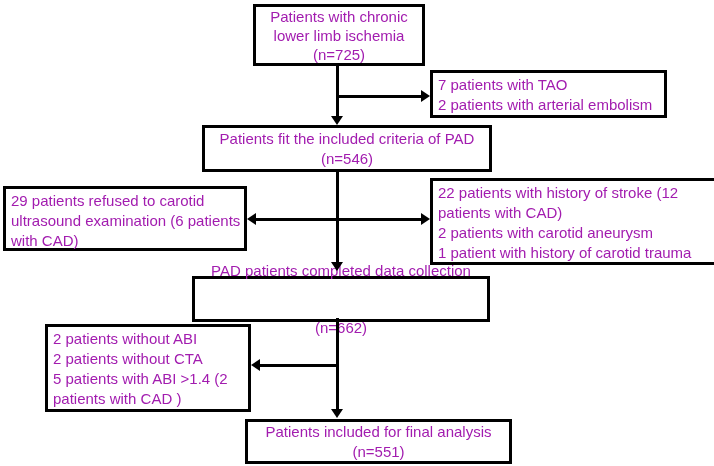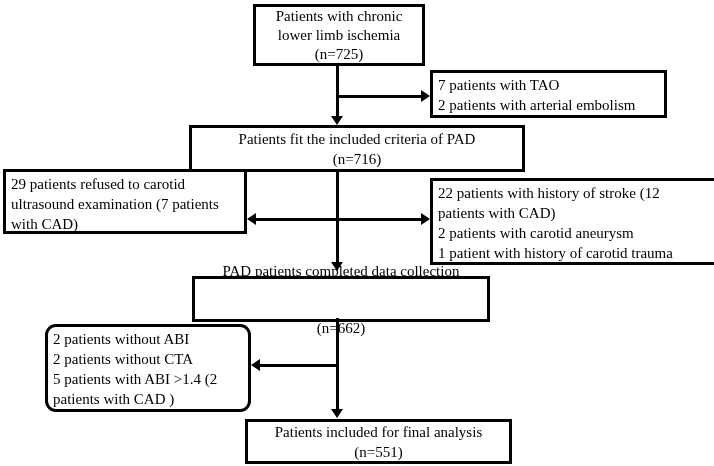--- a/index.html
+++ b/index.html
@@ -1,18 +1,18 @@
 <!DOCTYPE html>
 <html><head>
 <meta charset="utf-8">
 <style>
   html,body { margin:0; padding:0; background:#ffffff; }
   .figure {
     position:relative; width:714px; height:466px; background:#ffffff;
-    font-family:Liberation Serif, serif; color:#000000;
+    font-family:Liberation Sans, sans-serif; color:#a21caf;
     overflow:hidden;
   }
   .node {
     position:absolute; border:3px solid #000000; box-sizing:border-box;
     background:#ffffff; font-size:15px; line-height:20px;
   }
   .node.center { display:flex; flex-direction:column; justify-content:center; text-align:center; }
   .node.tight { line-height:19px; }
   .node.left-align { padding:2px 0 12px 5px; }
   .ln { white-space:nowrap; }
@@ -31,44 +31,44 @@
     <div class="ln">Patients with chronic</div>
     <div class="ln">lower limb ischemia</div>
     <div class="ln">(n=725)</div>
   </div>
 
   <div class="node left-align" style="left:430px; top:70px; width:237px; height:48px;">
     <div class="ln">7 patients with TAO</div>
     <div class="ln">2 patients with arterial embolism</div>
   </div>
 
-  <div class="node center" style="left:189px; top:125px; width:336px; height:47px;">
+  <div class="node center" style="left:202px; top:125px; width:290px; height:47px;">
     <div class="ln">Patients fit the included criteria of PAD</div>
-    <div class="ln">(n=716)</div>
+    <div class="ln">(n=546)</div>
   </div>
 
-  <div class="node left-align" style="left:3px; top:169px; width:244px; height:65px;">
+  <div class="node left-align" style="left:3px; top:186px; width:244px; height:65px;">
     <div class="ln">29 patients refused to carotid</div>
-    <div class="ln">ultrasound examination (7 patients</div>
+    <div class="ln">ultrasound examination (6 patients</div>
     <div class="ln">with CAD)</div>
   </div>
 
   <div class="node left-align" style="left:430px; top:178px; width:313px; height:87px;">
     <div class="ln">22 patients with history of stroke (12</div>
     <div class="ln">patients with CAD)</div>
     <div class="ln">2 patients with carotid aneurysm</div>
     <div class="ln">1 patient with history of carotid trauma</div>
   </div>
 
   <div class="node center" style="left:192px; top:276px; width:298px; height:46px;gap:37px;">
     <div class="ln">PAD patients completed data collection</div>
     <div class="ln">(n=662)</div>
   </div>
 
-  <div class="node left-align" style="left:45px; top:324px; width:206px; height:88px;border-radius:11px;">
+  <div class="node left-align" style="left:45px; top:324px; width:206px; height:88px;">
     <div class="ln">2 patients without ABI</div>
     <div class="ln">2 patients without CTA</div>
     <div class="ln">5 patients with ABI &gt;1.4 (2</div>
     <div class="ln">patients with CAD )</div>
   </div>
 
   <div class="node center" style="left:207px; top:419px; width:267px; height:45px;margin-left:38px;">
     <div class="ln">Patients included for final analysis</div>
     <div class="ln">(n=551)</div>
   </div>

